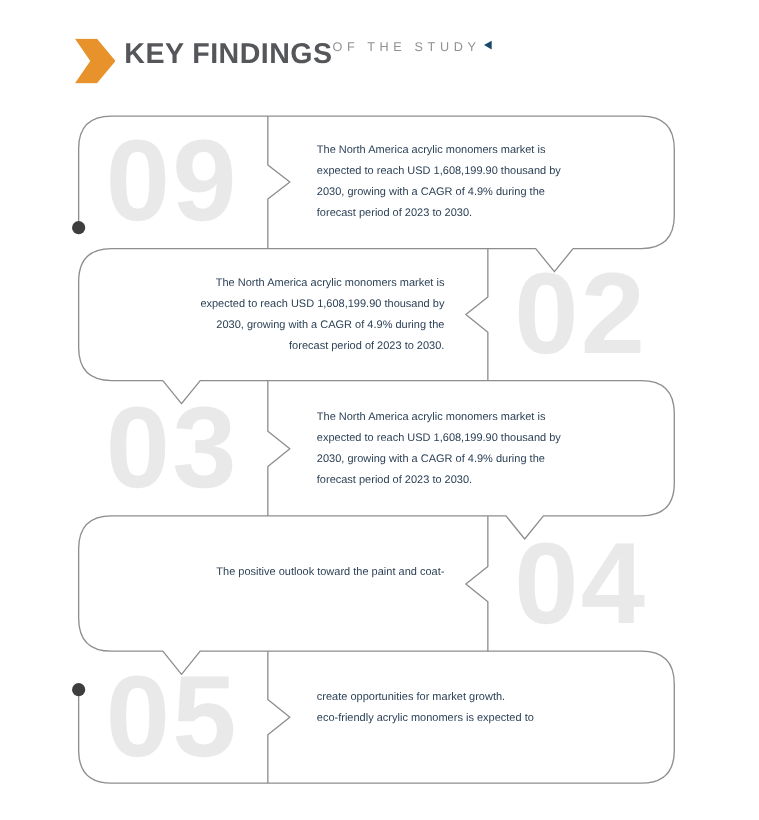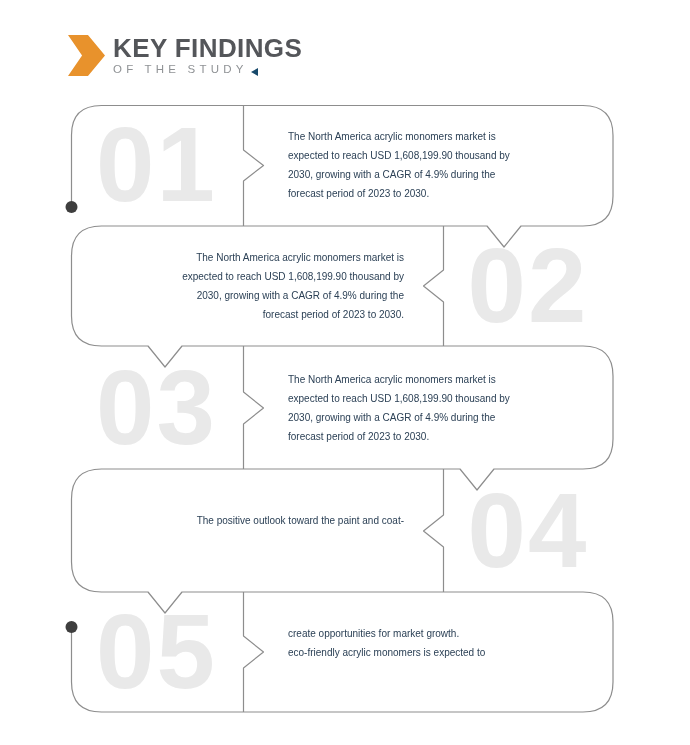--- a/index.html
+++ b/index.html
@@ -9,26 +9,26 @@
     background:#ffffff;
     font-family:"Liberation Sans",sans-serif;
     overflow:hidden;
   }
   
   .hdr{position:absolute;left:68px;top:35px;display:flex;align-items:flex-start;gap:8px;}
   .hdr-icon{
     width:37px;height:41px;background:#E8922C;
     clip-path:polygon(0 0,54% 0,100% 50%,54% 100%,0 100%,38% 50%);
   }
-  .hdr-text{display:flex;flex-direction:column;}
+  .hdr-text{display:flex;flex-direction:row;}
   .hdr-title{
     font-size:26px;font-weight:700;letter-spacing:.4px;
     color:#54565A;line-height:26px;
   }
-  .hdr-sub-row{display:flex;align-items:flex-end;gap:3px;margin-top:2px;}
+  .hdr-sub-row{display:flex;align-items:flex-start;gap:3px;margin-top:2px;}
   .hdr-sub{
     font-size:11.5px;letter-spacing:4.2px;color:#8F9295;line-height:13px;
   }
   .hdr-mark{
     width:0;height:0;
     border-right:7px solid #17496B;
     border-top:4.5px solid transparent;
     border-bottom:4.5px solid transparent;
   }
   
@@ -94,21 +94,21 @@
          L 71.5 628" fill="none" stroke="#8D8D8D" stroke-width="1.2" stroke-linejoin="round"></path>
     <path d="M 243.5 105.5 L 243.5 150 L 263.5 165.5 L 243.5 181 L 243.5 226" fill="none" stroke="#8D8D8D" stroke-width="1.2" stroke-linejoin="round"></path>
     <path d="M 443.5 226 L 443.5 270 L 423.5 286 L 443.5 302 L 443.5 346" fill="none" stroke="#8D8D8D" stroke-width="1.2" stroke-linejoin="round"></path>
     <path d="M 243.5 346 L 243.5 392 L 263.5 408 L 243.5 424 L 243.5 469" fill="none" stroke="#8D8D8D" stroke-width="1.2" stroke-linejoin="round"></path>
     <path d="M 443.5 469 L 443.5 515 L 423.5 531 L 443.5 547 L 443.5 592" fill="none" stroke="#8D8D8D" stroke-width="1.2" stroke-linejoin="round"></path>
     <path d="M 243.5 592 L 243.5 636 L 263.5 652 L 243.5 668 L 243.5 712" fill="none" stroke="#8D8D8D" stroke-width="1.2" stroke-linejoin="round"></path>
     <circle cx="71.5" cy="207" r="6" fill="#3E3E3E"></circle>
     <circle cx="71.5" cy="627" r="6" fill="#3E3E3E"></circle>
   </svg>
 
-  <div class="big-num num-1">01</div>
+  <div class="big-num num-1">09</div>
   <div class="big-num num-2">02</div>
   <div class="big-num num-3">03</div>
   <div class="big-num num-4">04</div>
   <div class="big-num num-5">05</div>
 
   <div class="finding-text txt-left txt-1">
     <div>The North America acrylic monomers market is</div>
     <div>expected to reach USD 1,608,199.90 thousand by</div>
     <div>2030, growing with a CAGR of 4.9% during the</div>
     <div>forecast period of 2023 to 2030.</div>

